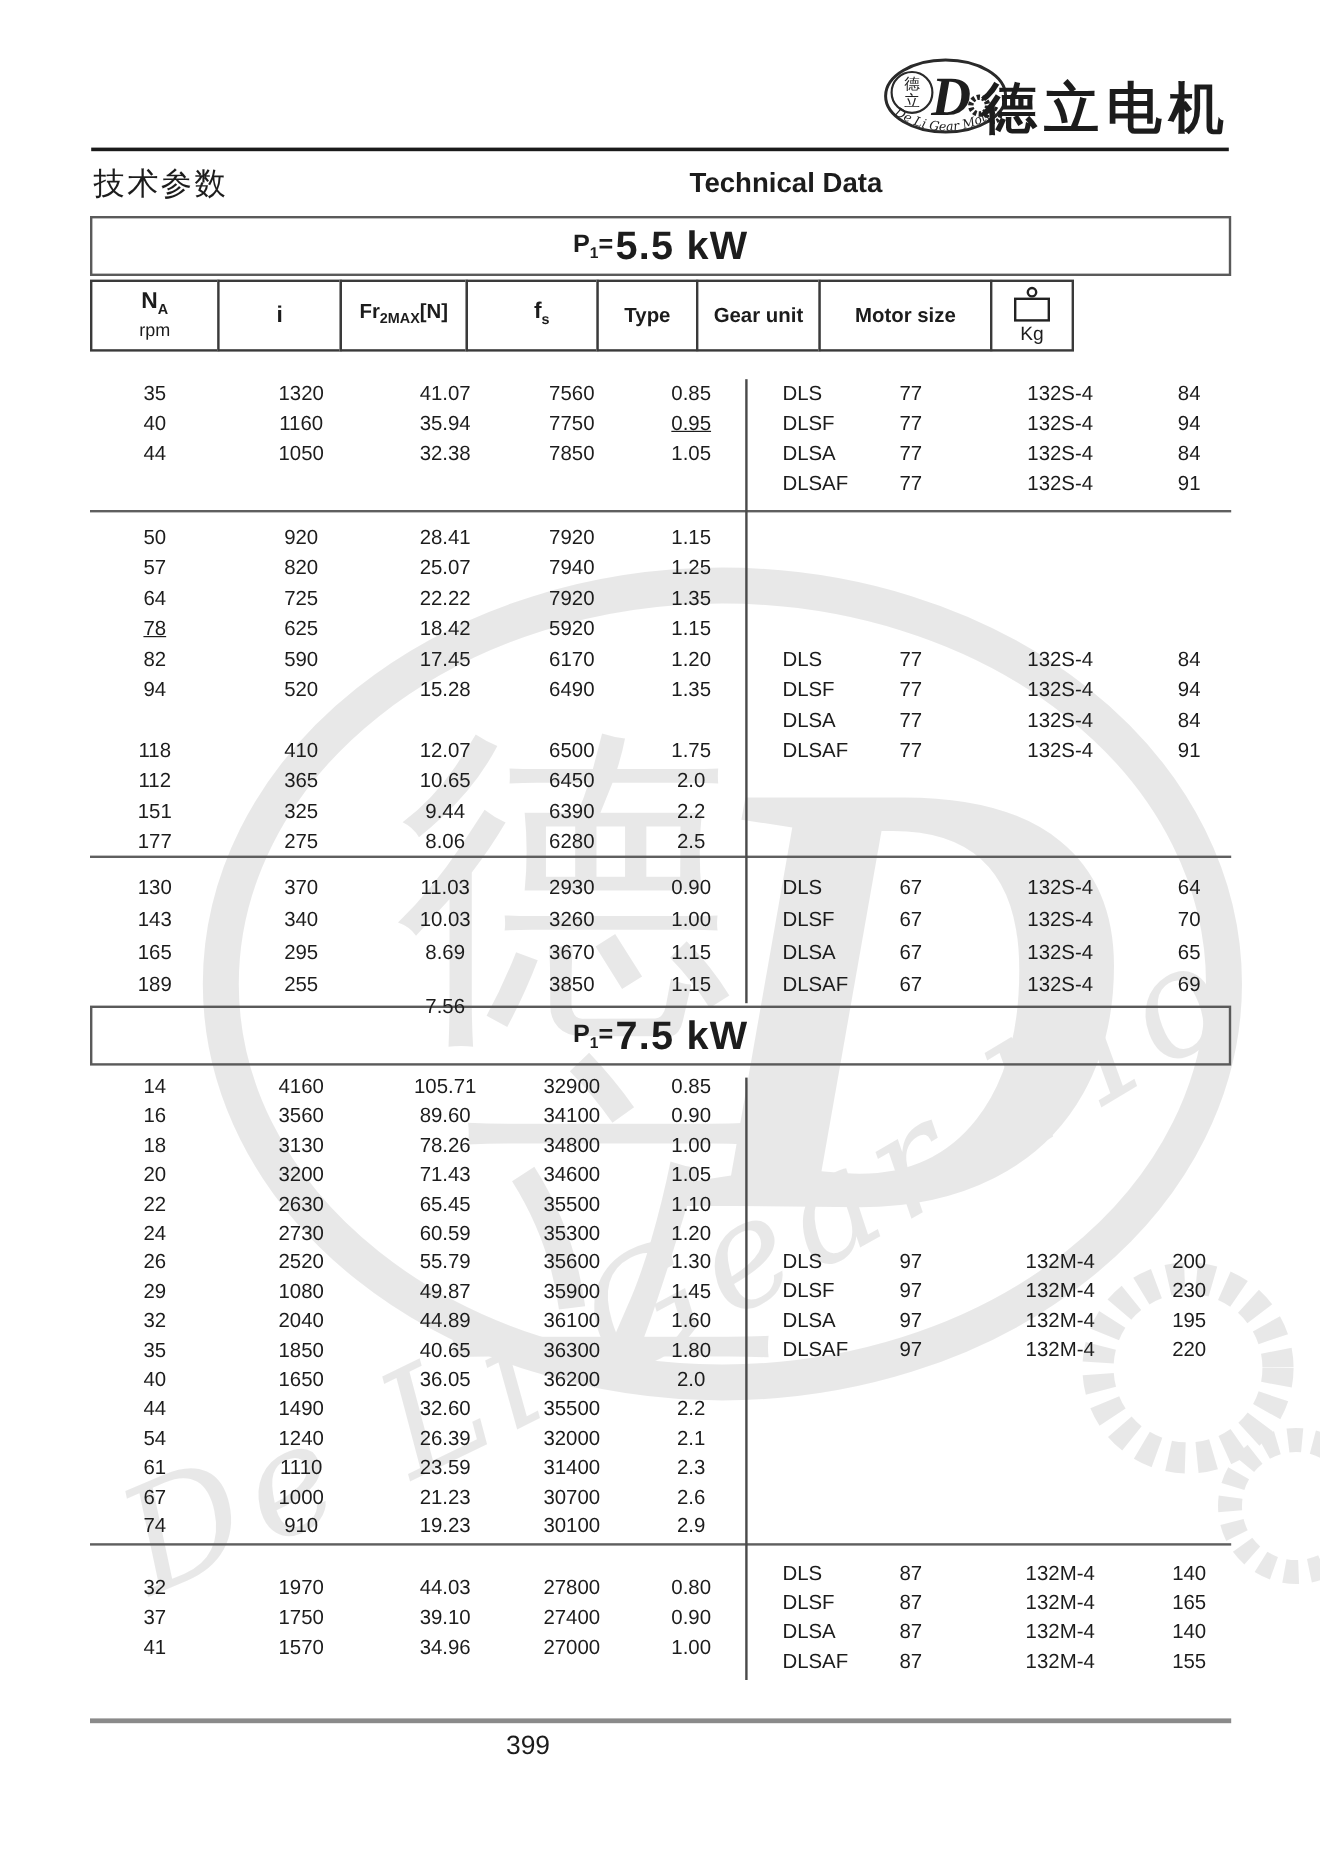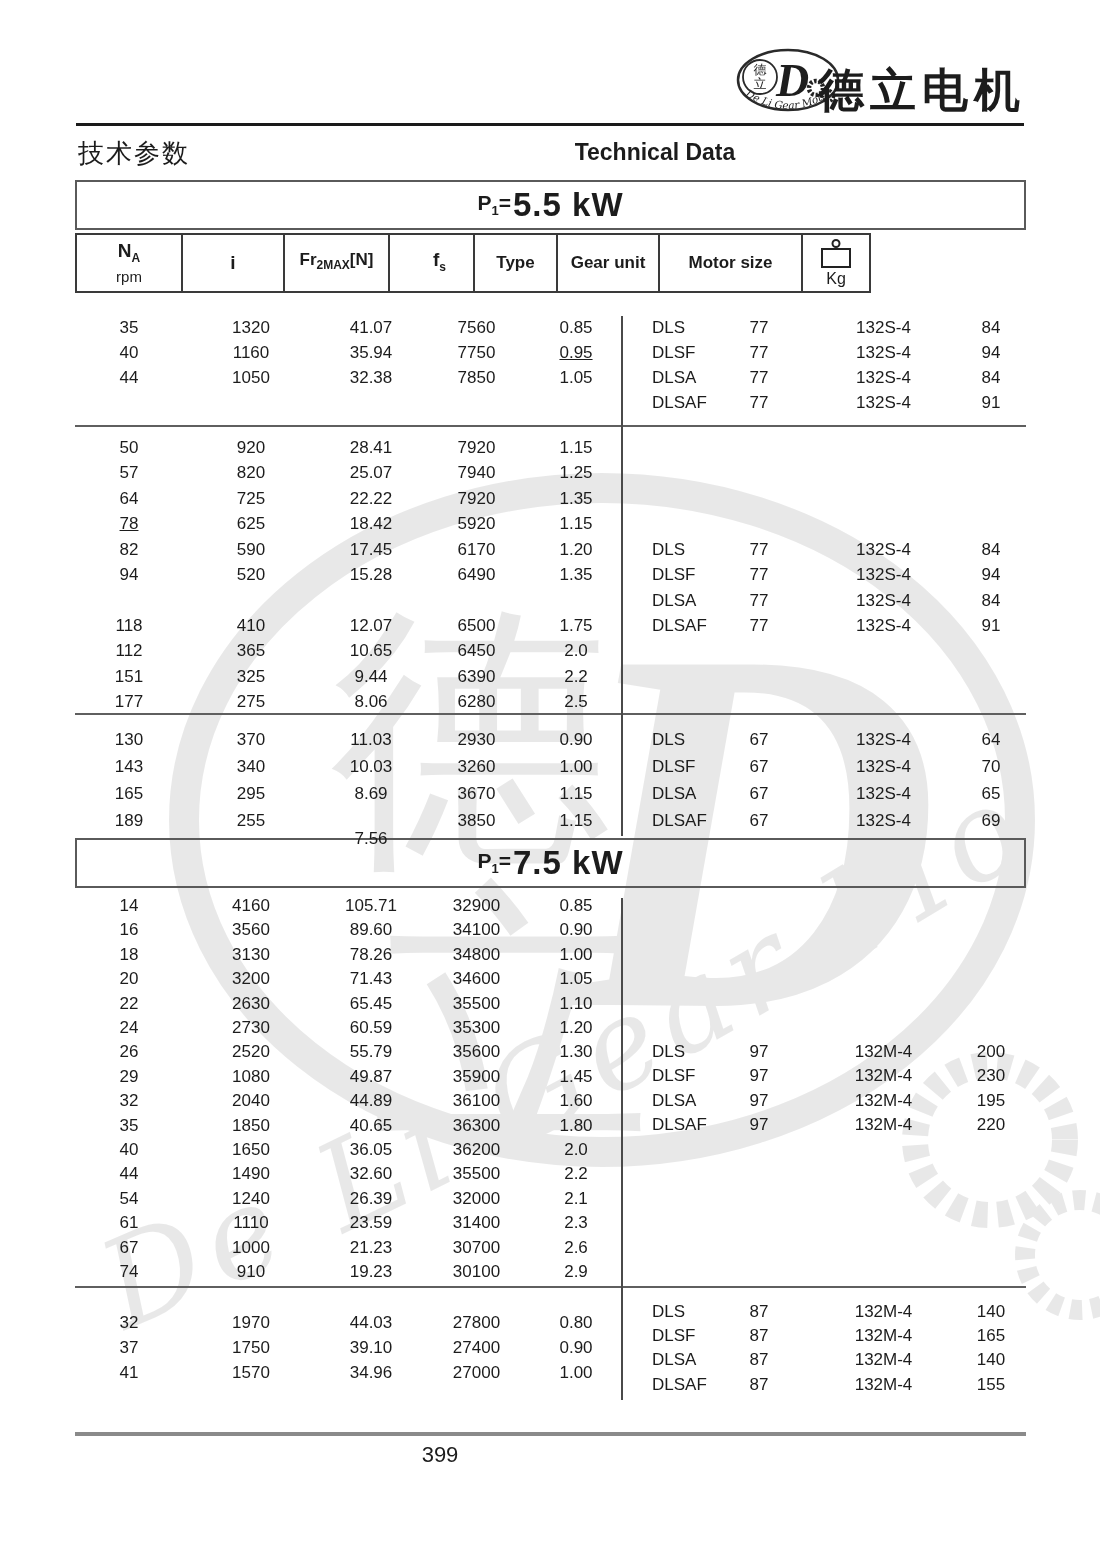--- a/index.html
+++ b/index.html
@@ -96,21 +96,21 @@
       <div class="hdr-cell" style="width: 108px;">
         <div class="hdr-main">N<sub>A</sub></div>
         <div class="hdr-unit">rpm</div>
       </div>
       <div class="hdr-cell" style="width: 104px;">
         <div class="hdr-main">i</div>
       </div>
       <div class="hdr-cell" style="width: 107px;">
         <div class="hdr-main" style="font-size: 17px;">Fr<sub>2MAX</sub><span class="suffix">[N]</span></div>
       </div>
-      <div class="hdr-cell" style="width: 87px; padding-left: 16px;">
+      <div class="hdr-cell" style="width: 111px; padding-left: 16px;">
         <div class="hdr-main">f<sub>s</sub></div>
       </div>
       <div class="hdr-cell" style="width: 85px;">
         <div class="hdr-main" style="font-size: 17px;">Type</div>
       </div>
       <div class="hdr-cell" style="width: 104px;">
         <div class="hdr-main" style="font-size: 17px;">Gear unit</div>
       </div>
       <div class="hdr-cell" style="width: 145px;">
         <div class="hdr-main" style="font-size: 17px;">Motor size</div>

